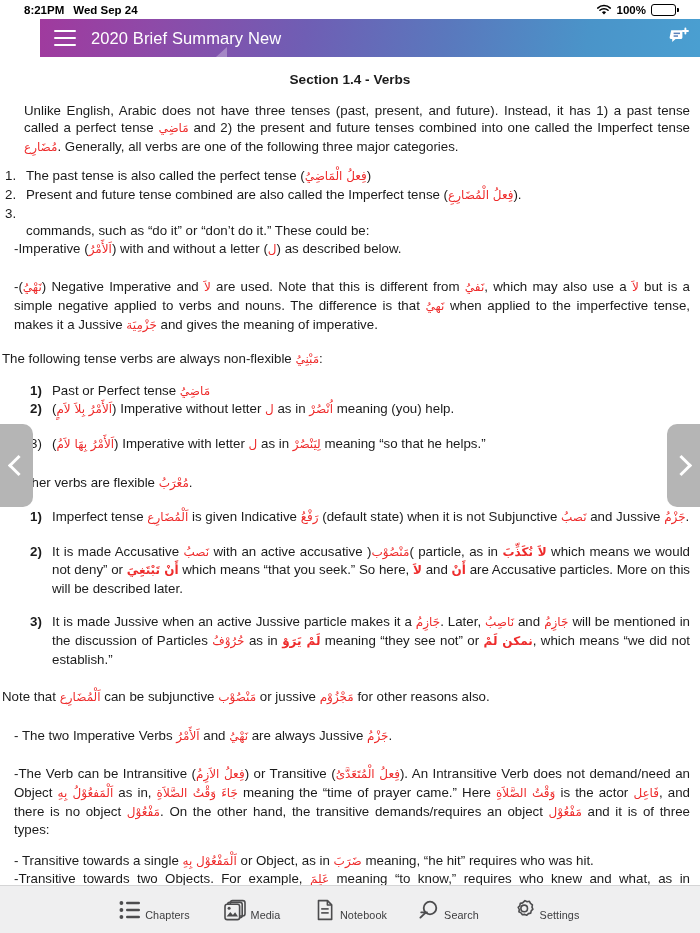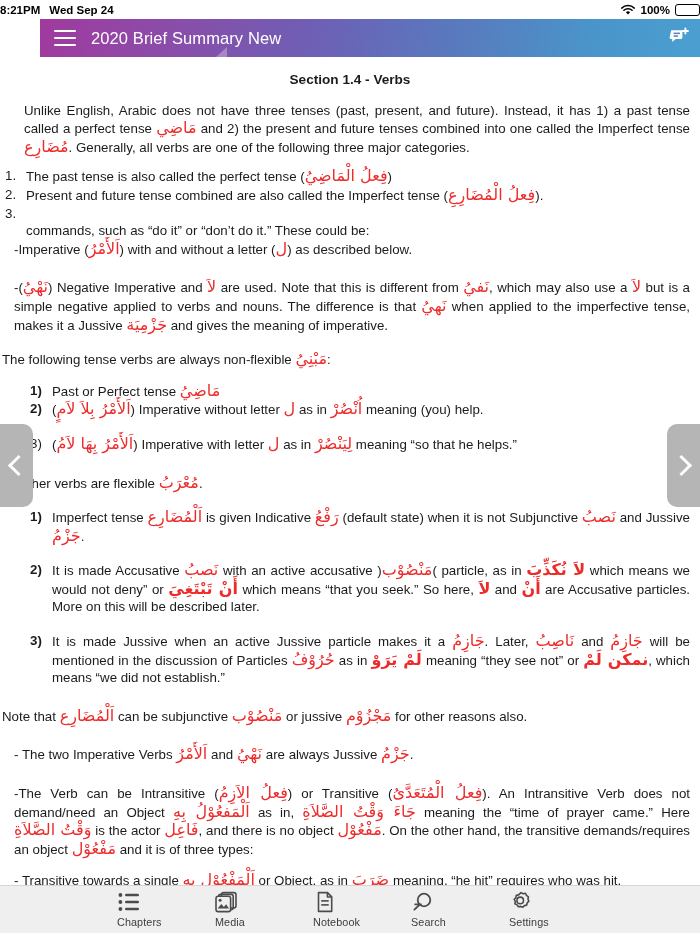--- a/index.html
+++ b/index.html
@@ -22,21 +22,21 @@
 
   
   .statusbar {
     position: absolute;
     top: 0; left: 0;
     width: 700px;
     height: 19px;
     background: #ffffff;
     display: flex;
     align-items: center;
-    padding: 0 0;
+    padding: 0 24px;
     font-size: 11.5px;
     font-weight: bold;
     color: #000000;
   }
   .status-left { display: flex; align-items: baseline; gap: 9px; }
   .status-right {
     margin-left: auto;
     display: flex;
     align-items: center;
     gap: 5px;
@@ -137,21 +137,21 @@
   }
 
   .para {
     text-align: justify;
     margin: 0 8px 11px 22px;
   }
 
   .ar {
     color: #ee2b2b;
     font-family: "DejaVu Sans", sans-serif;
-    font-size: 16px;
+    font-size: 12px;
     direction: rtl;
     unicode-bidi: isolate;
     white-space: nowrap;
   }
   .ar.b { font-weight: bold; }
 
   ol.main-list {
     list-style: none;
     margin: 0 0 0 3px;
     padding: 0;
@@ -232,22 +232,21 @@
     display: flex;
     align-items: center;
     justify-content: center;
     gap: 0;
     z-index: 8;
     border-top: 0.5px solid #d5d5d6;
   }
   .tab {
     width: 74px;
     display: flex;
-    flex-direction: column;
-    align-items: flex-start;
+    align-items: flex-end;
     justify-content: center;
     gap: 3px;
     cursor: pointer;
     color: #4c4c4e;
     margin: 0 12px;
   }
   .tab-label {
     font-size: 10.8px;
     color: #3c3c3e;
     letter-spacing: 0.1px;

